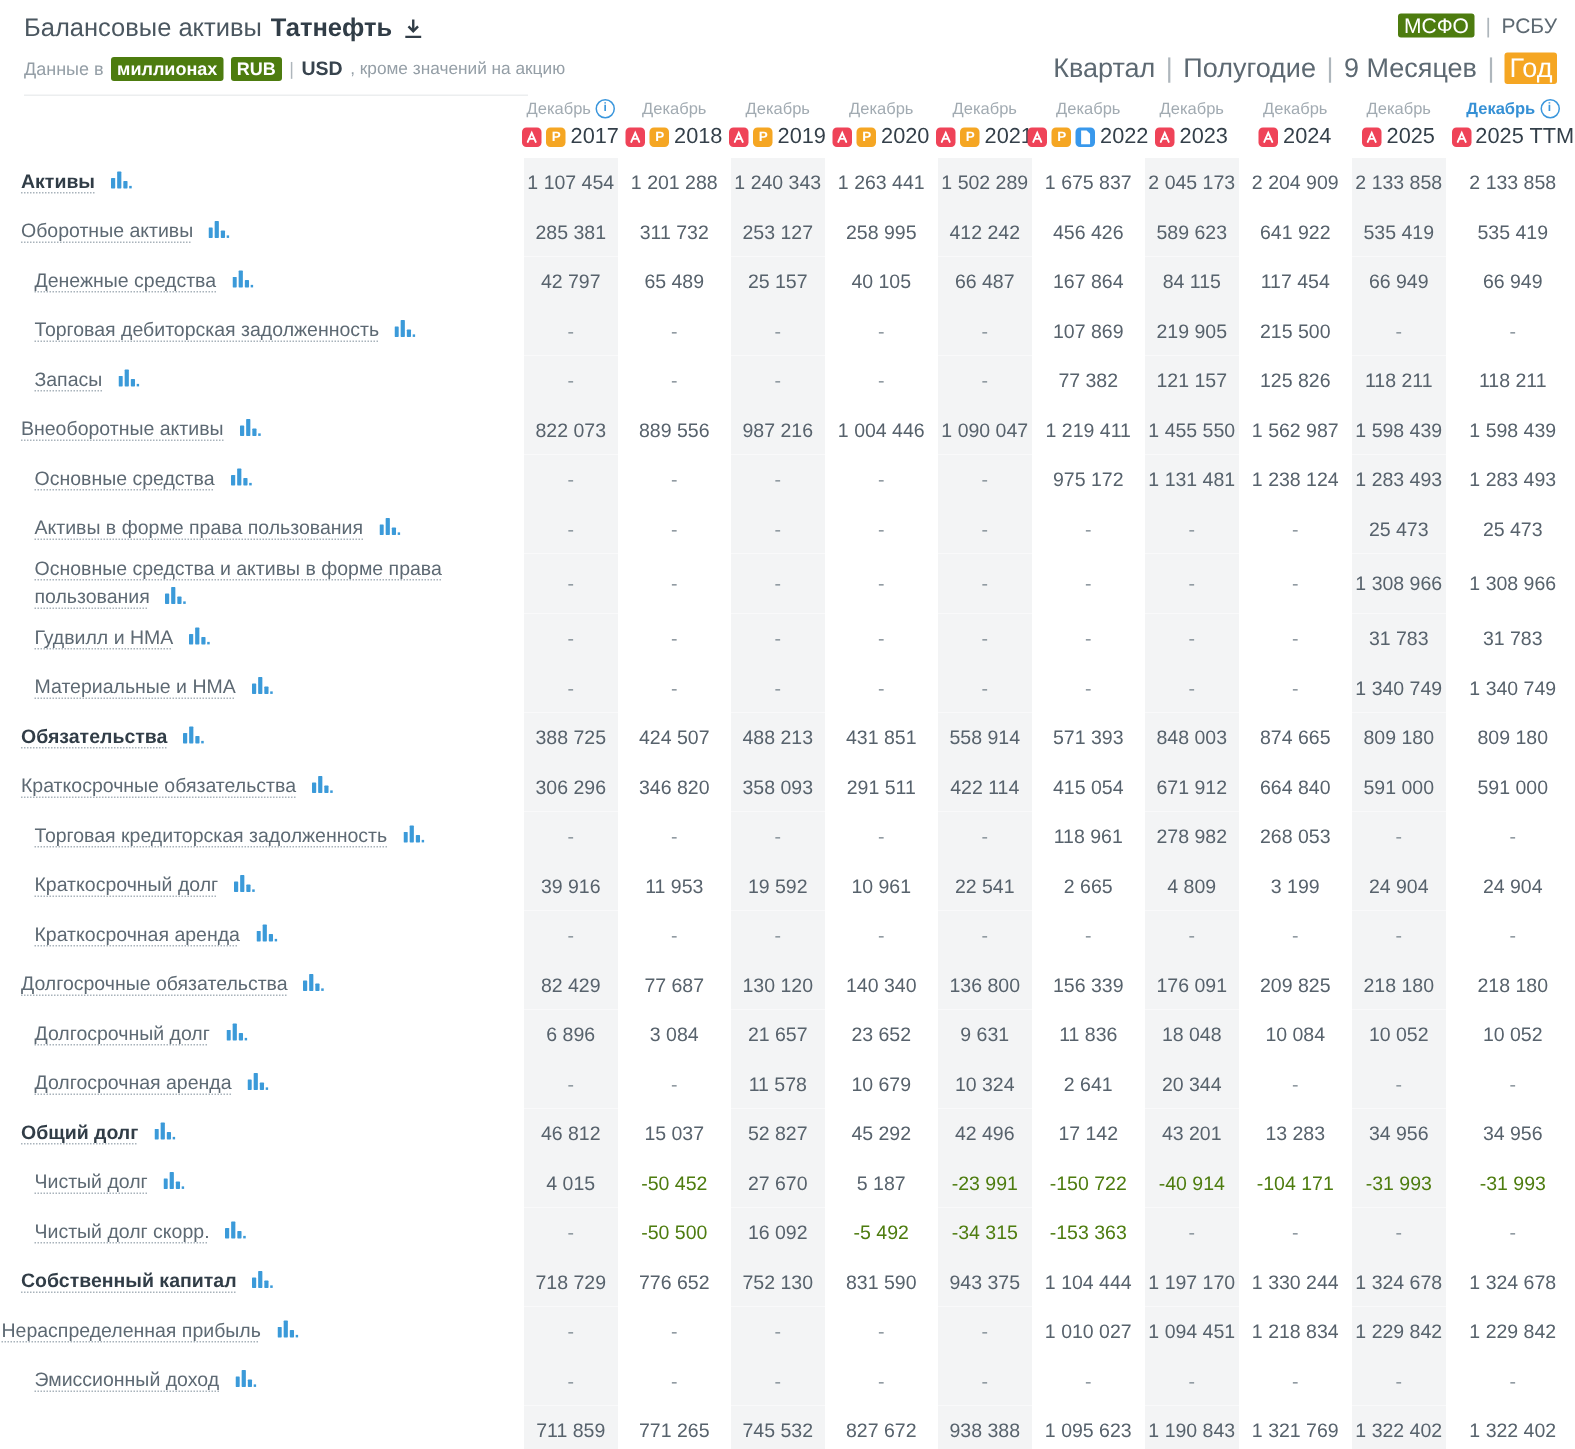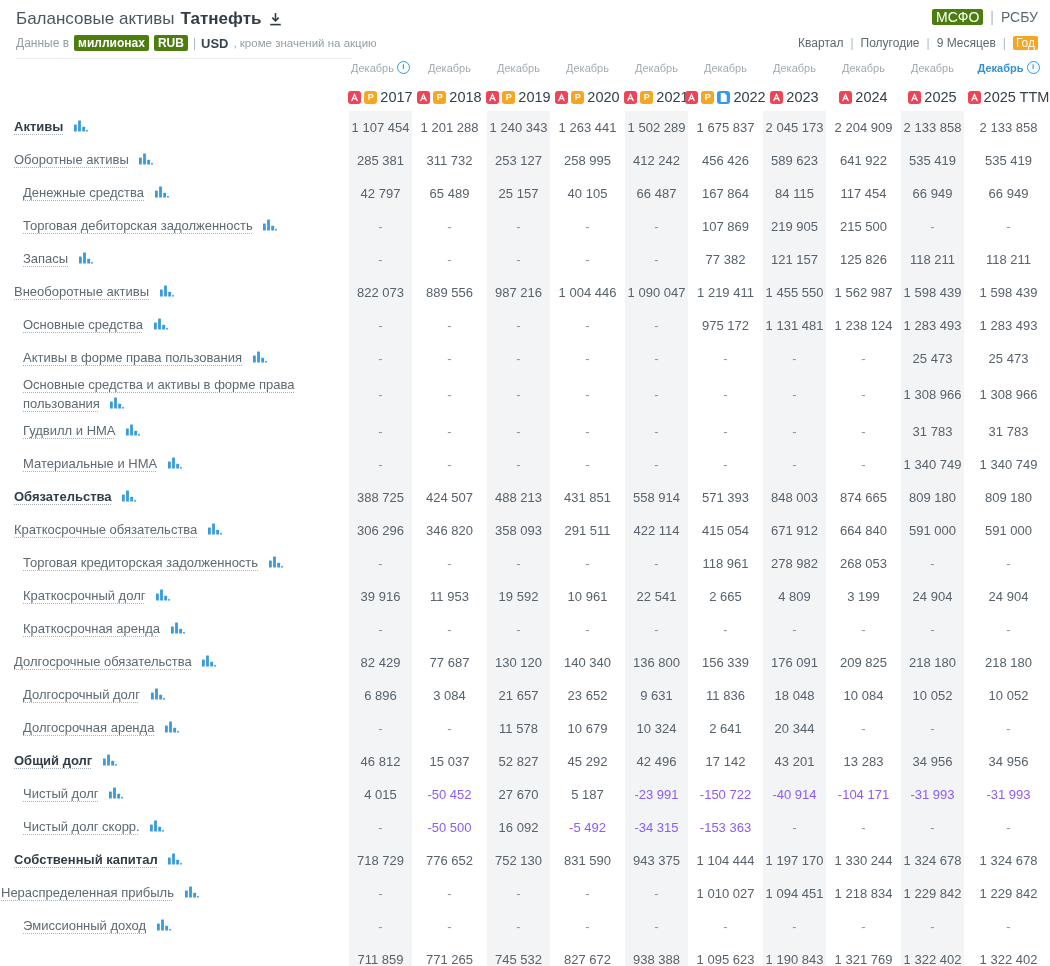--- a/index.html
+++ b/index.html
@@ -14,49 +14,49 @@
   .title .company{font-weight:700;color:#313d47;}
   .dl-ic{display:inline-flex;margin-left:2px;cursor:pointer;}
   .standards{font-size:14px;color:#5d6972;display:flex;gap:7px;align-items:center;}
   .badge{background:#4d7c0f;color:#fff;border-radius:2px;padding:0 4px;}
   .sep{color:#aeb6bc;}
   .line2{display:flex;justify-content:space-between;align-items:center;margin-top:6px;}
   .units{font-size:12px;color:#949ea6;display:flex;align-items:center;gap:5px;}
   .units .badge{font-weight:700;font-size:12px;padding:1px 4px;cursor:pointer;}
   .units .usd{color:#38444e;font-weight:700;font-size:13px;cursor:pointer;}
   .units .suffix{font-size:11.5px;}
-  .periods{font-size:12px;color:#5d6972;display:flex;gap:7px;align-items:center;}
+  .periods{font-size:18px;color:#5d6972;display:flex;gap:7px;align-items:center;}
   .periods .p-opt{cursor:pointer;}
   .periods .active{background:#f5a623;color:#fff;border-radius:2px;padding:0 3px;}
   .rule{border-top:1px solid #eceeef;width:336px;margin:7px 0 0 0;}
 
   table{border-collapse:separate;border-spacing:0;table-layout:fixed;width:1050px;}
   thead th{padding:2px 0 6px 0;vertical-align:bottom;font-weight:normal;}
-  .mon{font-size:11px;color:#a2abb2;text-align:center;display:flex;justify-content:center;align-items:center;gap:3px;margin-bottom:15px;}
+  .mon{font-size:11px;color:#a2abb2;text-align:center;display:flex;justify-content:center;align-items:center;gap:3px;margin-bottom:4px;}
   th.blue .mon{color:#3590d5;font-weight:700;}
   .yl{display:flex;justify-content:center;align-items:center;gap:3px;font-size:14.5px;color:#333f49;}
   .info-ic{display:inline-block;width:11px;height:11px;border:1px solid #3a96dc;border-radius:50%;
     color:#3a96dc;font-size:8px;line-height:10px;text-align:center;font-weight:700;cursor:pointer;flex:0 0 auto;}
   .info-ic::after{content:"i";}
   .ic{display:inline-flex;align-items:center;justify-content:center;width:13px;height:13px;border-radius:3px;flex:0 0 auto;cursor:pointer;}
   .ic svg{width:11px;height:11px;display:block;}
   .ic-pdf{background:#ef4358;}
   .ic-p{background:#f5a623;color:#fff;font-size:9px;font-weight:700;line-height:13px;}
   .ic-doc{background:#3898ec;}
 
   tbody td{height:31px;vertical-align:middle;}
   td.lab{font-size:13px;color:#5d6973;padding-right:18px;line-height:1.45;}
   td.lab .lbl{
     text-decoration-line:underline;text-decoration-style:dotted;text-decoration-color:#a9b3bb;
     text-decoration-thickness:1px;text-underline-offset:3px;cursor:pointer;}
   tr.bold td.lab .lbl{font-weight:700;color:#313d47;}
   .bar-ic{display:inline-flex;margin-left:7px;vertical-align:-1px;cursor:pointer;}
   .bar-ic svg{width:14px;height:12px;display:block;}
   td.val{font-size:13px;color:#57626c;text-align:center;white-space:nowrap;}
-  td.val.neg{color:#8b5cf6;}
+  td.val.neg{color:#4d7c0f;}
   td.val.dash{color:#8b959d;}
   td.stripe,th.stripe{background:#f3f4f5;background-clip:padding-box;border-left:3px solid #fff;border-right:3px solid #fff;}
 </style>
 </head>
 <body>
 
 <div class="topbar">
   <div class="line1">
     <div class="title">
       <span>Балансовые активы</span>

